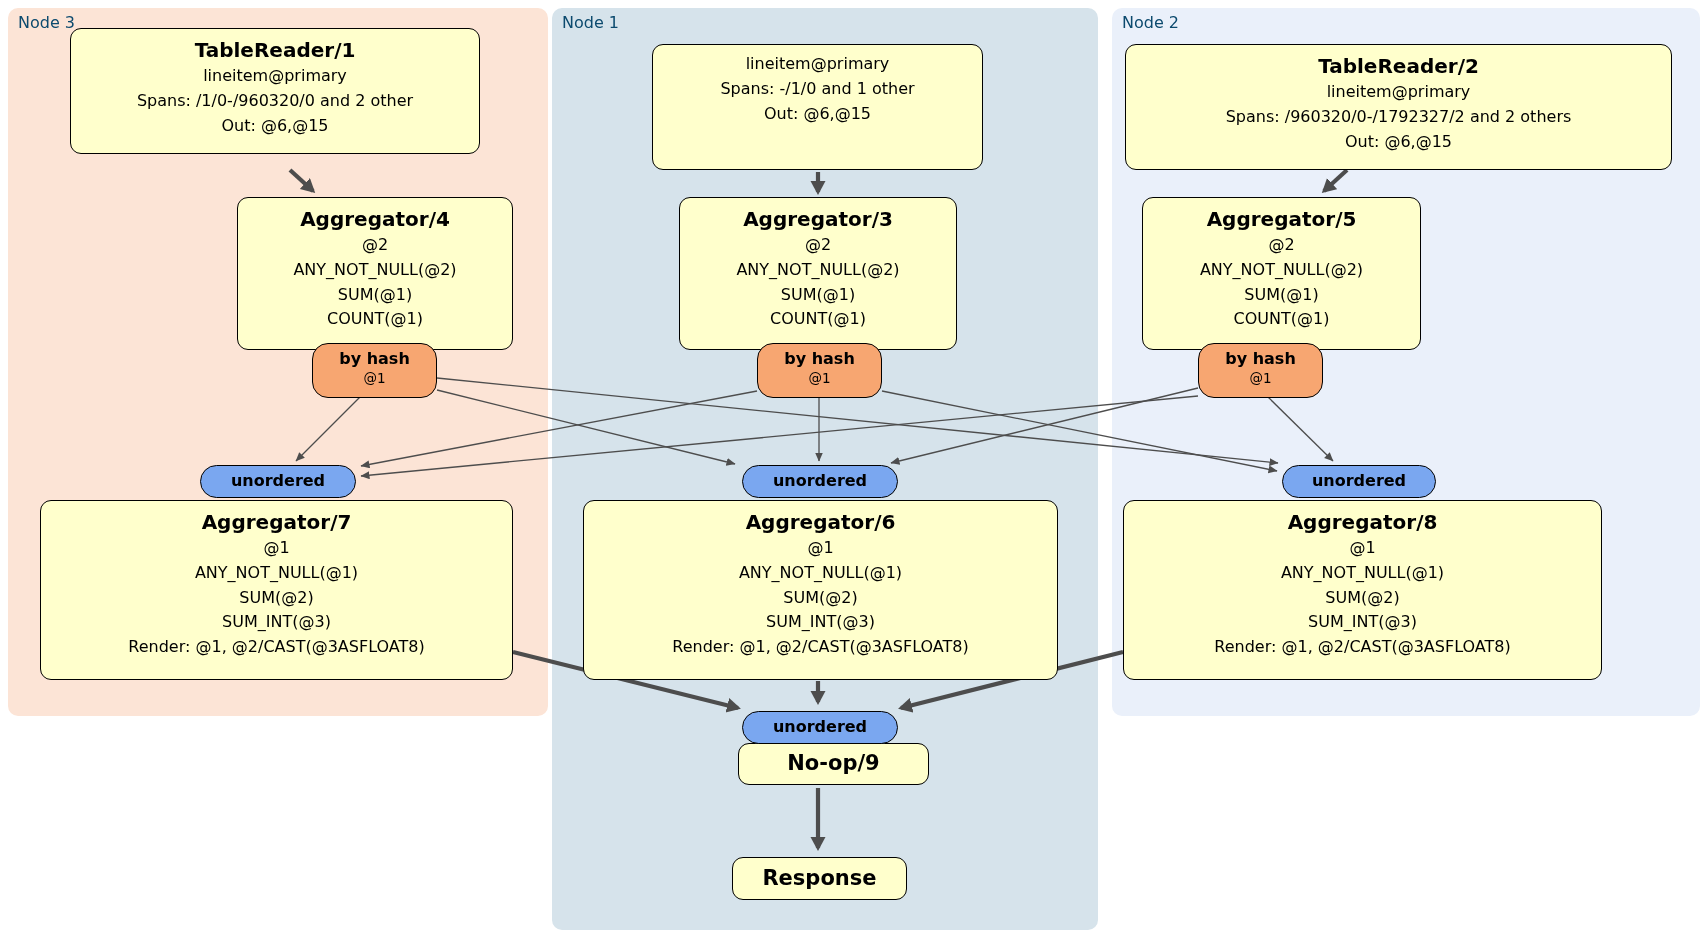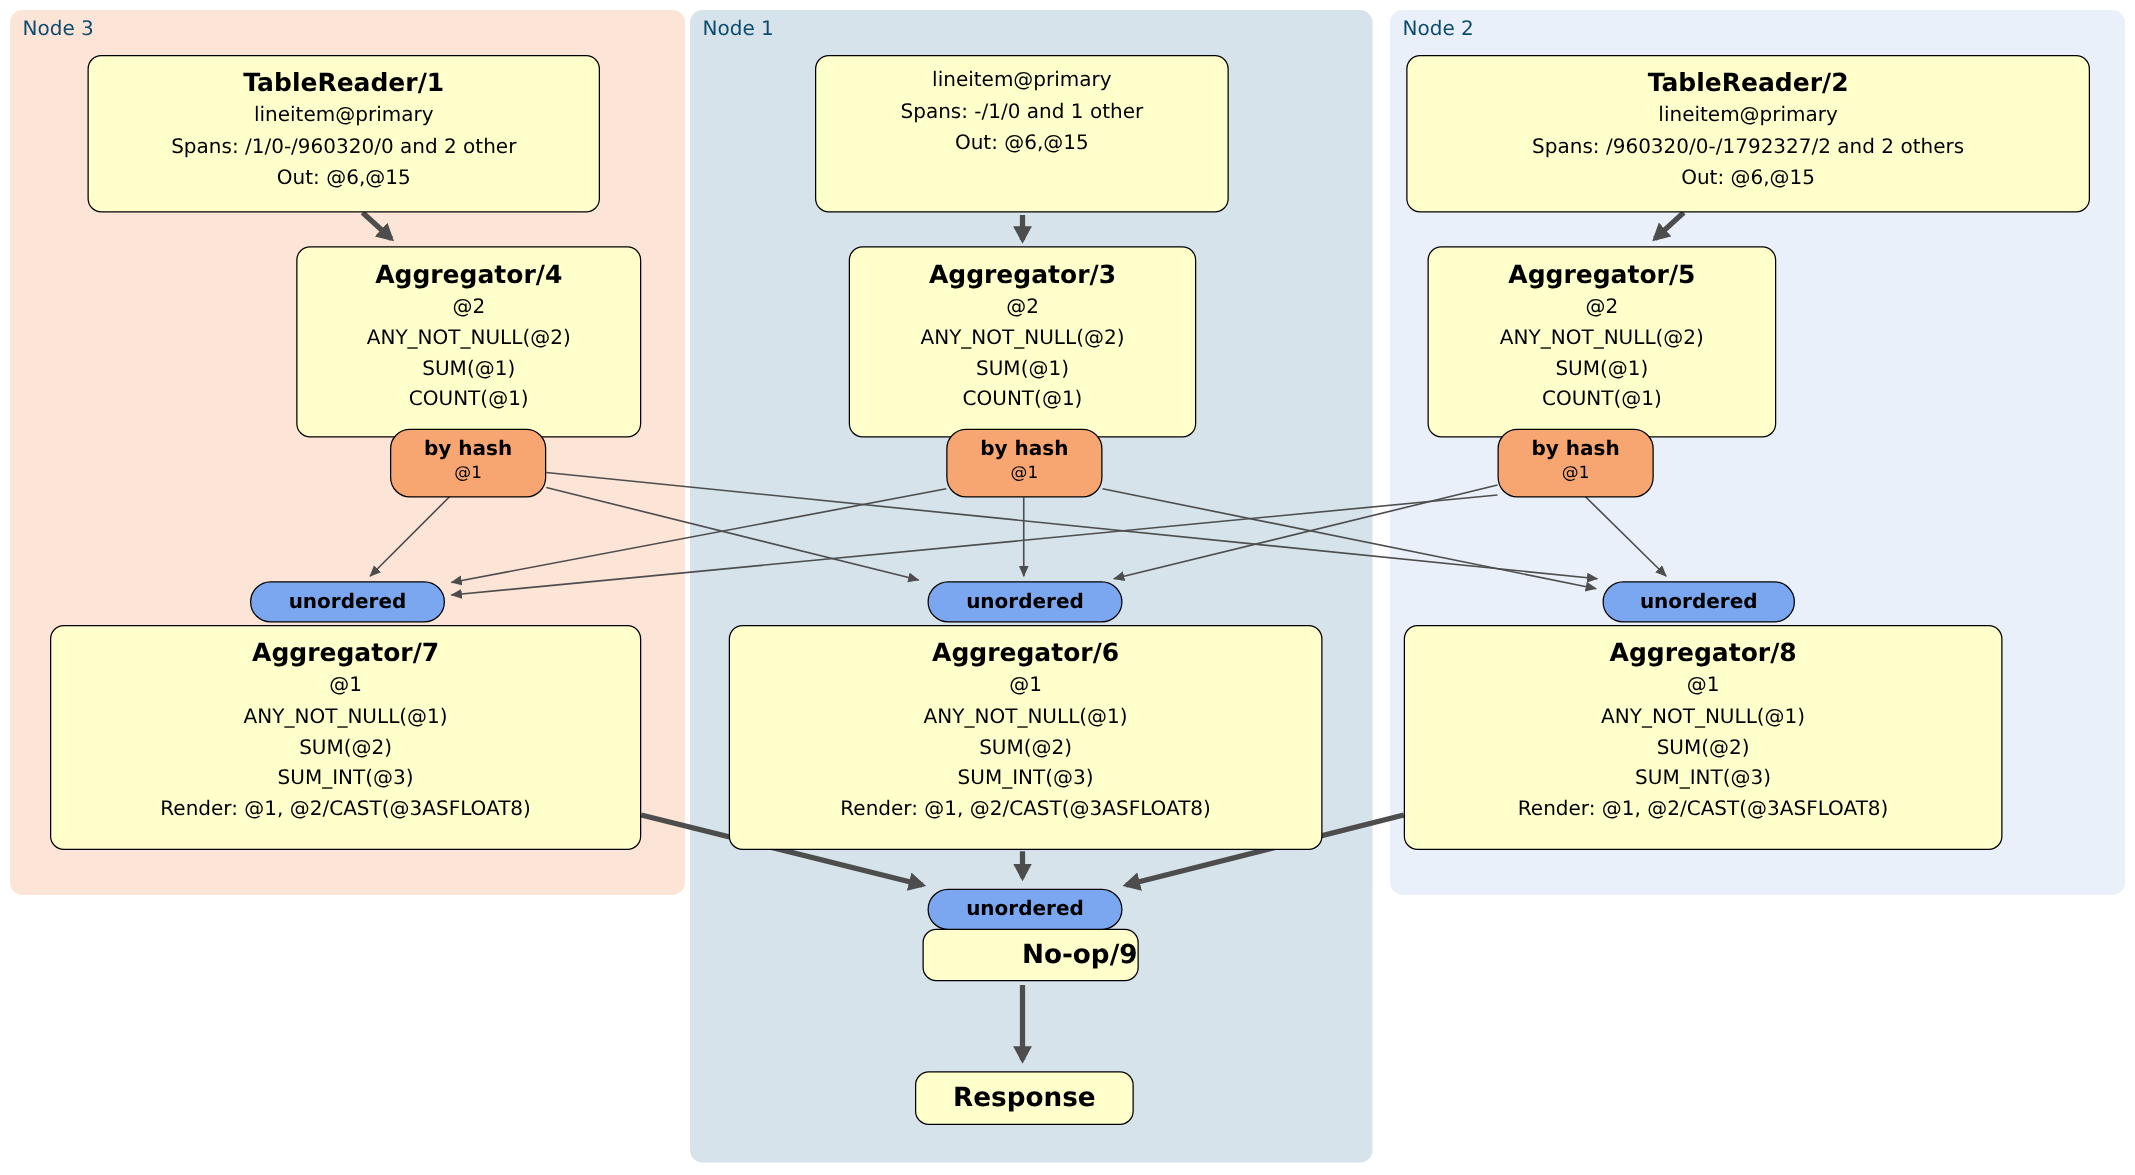--- a/index.html
+++ b/index.html
@@ -73,21 +73,21 @@
     <line class="edge-thin" x1="1198" y1="388" x2="891" y2="463" marker-end="url(#arrow-thin)"></line>
     <line class="edge-thin" x1="1198" y1="396" x2="361" y2="476" marker-end="url(#arrow-thin)"></line>
 
     <line class="edge-thick" x1="513" y1="652" x2="738" y2="708" marker-end="url(#arrow-thick)"></line>
     <line class="edge-thick" x1="818" y1="681" x2="818" y2="702" marker-end="url(#arrow-thick)"></line>
     <line class="edge-thick" x1="1123" y1="652" x2="901" y2="708" marker-end="url(#arrow-thick)"></line>
 
     <line class="edge-thick" x1="818" y1="788" x2="818" y2="848" marker-end="url(#arrow-thick)"></line>
   </svg>
 
-  <div class="box" style="left:70px;top:44px;width:410px;height:126px;">
+  <div class="box" style="left:70px;top:28px;width:410px;height:126px;">
     <div class="box-title">TableReader/1</div>
     <div>
         <div class="box-line">lineitem@primary</div>
         <div class="box-line">Spans: /1/0-/960320/0 and 2 other</div>
         <div class="box-line">Out: @6,@15</div>
       </div>
   </div>
   <div class="box" style="left:652px;top:44px;width:331px;height:126px;">
     <div>
         <div class="box-line">lineitem@primary</div>
@@ -175,20 +175,20 @@
         <div class="box-line">@1</div>
         <div class="box-line">ANY_NOT_NULL(@1)</div>
         <div class="box-line">SUM(@2)</div>
         <div class="box-line">SUM_INT(@3)</div>
         <div class="box-line">Render: @1, @2/CAST(@3ASFLOAT8)</div>
       </div>
   </div>
 
   <div class="sync" style="left:742px;top:711px;width:156px;height:33px;">unordered</div>
 
-  <div class="box terminal" style="left:738px;top:743px;width:173px;height:42px;justify-content:flex-end;">
+  <div class="box terminal" style="left:738px;top:743px;width:191px;height:42px;">
     <div class="box-title">No-op/9</div>
   </div>
   <div class="box terminal" style="left:732px;top:857px;width:175px;height:43px;">
     <div class="box-title">Response</div>
   </div>
 
 </div>
 
 </body></html>

